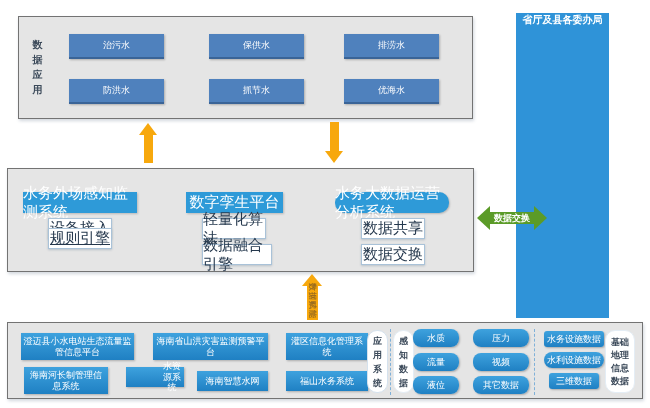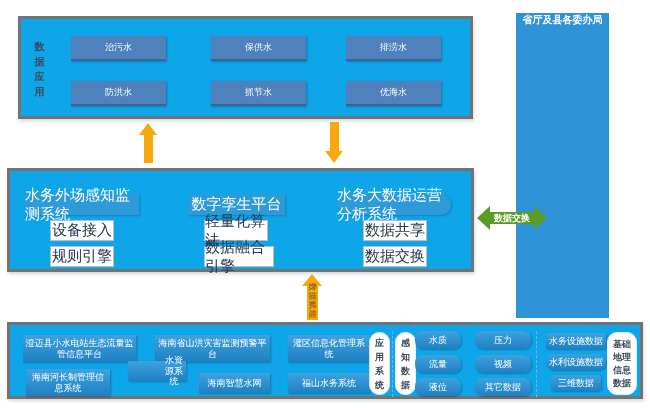--- a/index.html
+++ b/index.html
@@ -1,19 +1,19 @@
 <!DOCTYPE html>
 <html><head>
 <meta charset="utf-8">
 <style>
   * { margin:0; padding:0; box-sizing:border-box; }
   body { background:#ffffff; font-family:"Liberation Sans", sans-serif; }
   .canvas { position:relative; width:650px; height:408px; background:#ffffff; overflow:hidden; }
 
-  .panel { position:absolute; background:#0ea5e9; border:3px solid #737373;
+  .panel { position:absolute; background:#e5e5e5; border:1px solid #737373;
            box-shadow:1px 2px 3px rgba(100,120,140,.28); }
 
   
   .vlabel { width:13px; word-break:break-all; line-height:15px; font-size:10px;
             color:#3c4a5a; font-weight:bold; text-align:center; }
 
   .btn-top { position:absolute; width:95px; height:25px; background:#4f81bd;
              border-bottom:2px solid #3a6497; box-shadow:1px 1px 2px rgba(0,0,0,.25);
              color:#fff; font-size:9px; display:flex; align-items:center; justify-content:center; }
 
@@ -77,21 +77,21 @@
     <div class="btn-top" style="left:325px; top:17px;">排涝水</div>
     <div class="btn-top" style="left:50px; top:62px;">防洪水</div>
     <div class="btn-top" style="left:190px; top:62px;">抓节水</div>
     <div class="btn-top" style="left:325px; top:62px;">优海水</div>
   </div>
 
   <div class="panel" style="left:7px; top:168px; width:467px; height:104px;">
 
     <div class="hdr" style="left:15px; top:23px; width:114px;">水务外场感知监测系统</div>
     <div class="sub-item" style="left:40px; top:49px;">设备接入</div>
-    <div class="sub-item" style="left:40px; top:75px;">规则引擎</div>
+    <div class="sub-item" style="left:40px; top:59px;text-decoration:underline;">规则引擎</div>
 
     <div class="hdr" style="left:178px; top:23px; width:97px;">数字孪生平台</div>
     <div class="sub-item" style="left:194px; top:49px;">轻量化算法</div>
     <div class="sub-item" style="left:194px; top:75px; width:70px;">数据融合引擎</div>
 
     <div class="hdr" style="left:327px; top:23px; width:114px;border-radius:10px;">水务大数据运营分析系统</div>
     <div class="sub-item" style="left:353px; top:49px;">数据共享</div>
     <div class="sub-item" style="left:353px; top:75px;">数据交换</div>
   </div>
 
@@ -121,21 +121,21 @@
     <div class="lbl">数据交换</div>
   </div>
 
   <div class="panel" style="left:7px; top:322px; width:636px; height:77px;">
 
     <div class="sys-box" style="left:13px; top:10px; width:113px; height:27px;">澄迈县小水电站生态流量监管信息平台</div>
     <div class="sys-box" style="left:145px; top:10px; width:115px; height:27px;">海南省山洪灾害监测预警平台</div>
     <div class="sys-box" style="left:278px; top:10px; width:82px; height:27px;">灌区信息化管理系统</div>
 
     <div class="sys-box" style="left:16px; top:44px; width:84px; height:27px;">海南河长制管理信息系统</div>
-    <div class="sys-box" style="left:118px; top:36px; width:58px; height:20px;padding-left:36px;">水资源系统</div>
+    <div class="sys-box" style="left:118px; top:44px; width:58px; height:20px;padding-left:36px;">水资源系统</div>
     <div class="sys-box" style="left:189px; top:48px; width:71px; height:20px;">海南智慧水网</div>
     <div class="sys-box" style="left:278px; top:48px; width:82px; height:20px;">福山水务系统</div>
 
     <div class="bracket" style="left:359px; top:7px; width:21px; height:63px;">
       <div class="vlabel" style="font-size:9px; line-height:14px;">应用系统</div>
     </div>
 
     <div class="dashline" style="left:382px;"></div>
 
     <div class="bracket" style="left:385px; top:7px; width:21px; height:63px; border-color:#e4edf5;">

